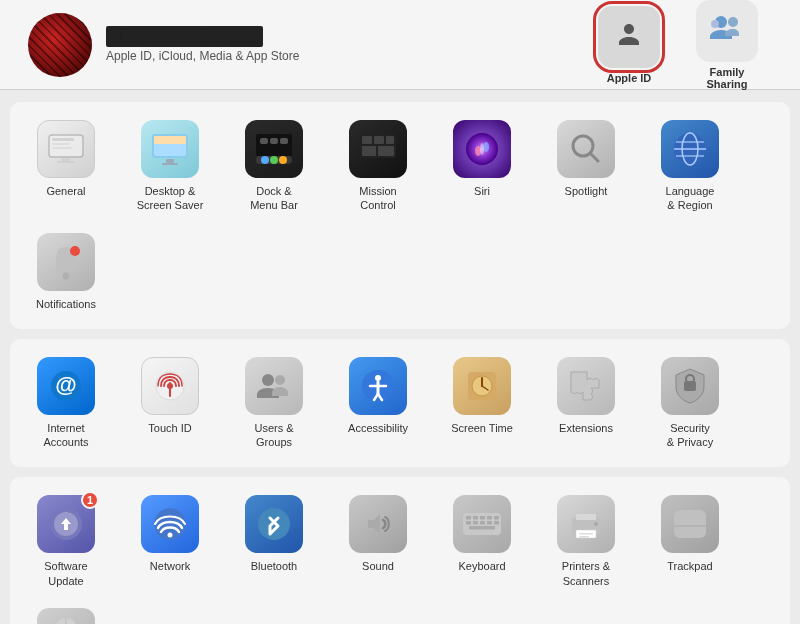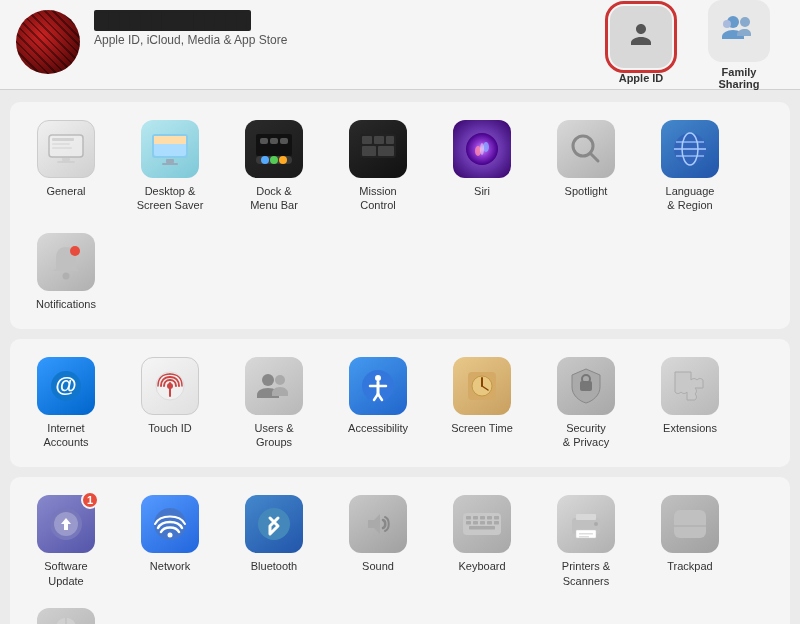--- a/index.html
+++ b/index.html
@@ -9,21 +9,22 @@
       width: 800px;
       height: 624px;
       overflow: hidden;
     }
 
     
     .header {
       background: #f5f5f5;
       border-bottom: 1px solid #d0d0d0;
       display: flex;
-      padding: 10px 16px;
+      align-items: center;
+      padding: 10px 28px;
       height: 90px;
     }
     .header-avatar {
       width: 64px;
       height: 64px;
       border-radius: 50%;
       background: radial-gradient(circle at 40% 40%, #cc2222, #330000);
       margin-right: 14px;
       flex-shrink: 0;
       position: relative;
@@ -409,37 +410,37 @@
             <rect x="4" y="4" width="28" height="28" rx="4" fill="#d4aa66"></rect>
             <circle cx="18" cy="18" r="10" fill="#e8c880" stroke="#c49944" stroke-width="1"></circle>
             <line x1="18" y1="10" x2="18" y2="18" stroke="#884400" stroke-width="2" stroke-linecap="round"></line>
             <line x1="18" y1="18" x2="24" y2="22" stroke="#884400" stroke-width="1.5" stroke-linecap="round"></line>
           </svg>
         </div>
         <div class="icon-label">Screen Time</div>
       </div>
 
       <div class="icon-item">
+        <div class="icon-box icon-extensions">
+          <svg width="38" height="36" viewBox="0 0 38 36">
+            <path d="M4 4 L20 4 L20 12 C22 10 24 10 26 12 C28 10 30 10 32 12 L32 20 L24 20 C26 22 26 24 24 26 C26 28 26 30 24 32 L16 32 L16 24 C14 26 12 26 10 24 C8 26 6 26 4 24 Z" fill="#c8c8c8" stroke="#aaa" stroke-width="1"></path>
+          </svg>
+        </div>
+        <div class="icon-label">Extensions</div>
+      </div>
+
+      <div class="icon-item">
         <div class="icon-box icon-security">
           <svg width="36" height="38" viewBox="0 0 36 38">
             <path d="M18 2 L4 8 L4 20 C4 28 11 34 18 36 C25 34 32 28 32 20 L32 8 Z" fill="#aaa" stroke="#888" stroke-width="1"></path>
             <rect x="12" y="14" width="12" height="10" rx="2" fill="#777"></rect>
             <circle cx="18" cy="12" r="4" fill="none" stroke="#777" stroke-width="2"></circle>
           </svg>
         </div>
         <div class="icon-label">Security<br>&amp; Privacy</div>
-      </div>
-
-      <div class="icon-item">
-        <div class="icon-box icon-extensions">
-          <svg width="38" height="36" viewBox="0 0 38 36">
-            <path d="M4 4 L20 4 L20 12 C22 10 24 10 26 12 C28 10 30 10 32 12 L32 20 L24 20 C26 22 26 24 24 26 C26 28 26 30 24 32 L16 32 L16 24 C14 26 12 26 10 24 C8 26 6 26 4 24 Z" fill="#c8c8c8" stroke="#aaa" stroke-width="1"></path>
-          </svg>
-        </div>
-        <div class="icon-label">Extensions</div>
       </div>
 
     </div>
   </div>
 
   <div class="section">
     <div class="icon-grid">
 
       <div class="icon-item">
         <div class="icon-box icon-software">

